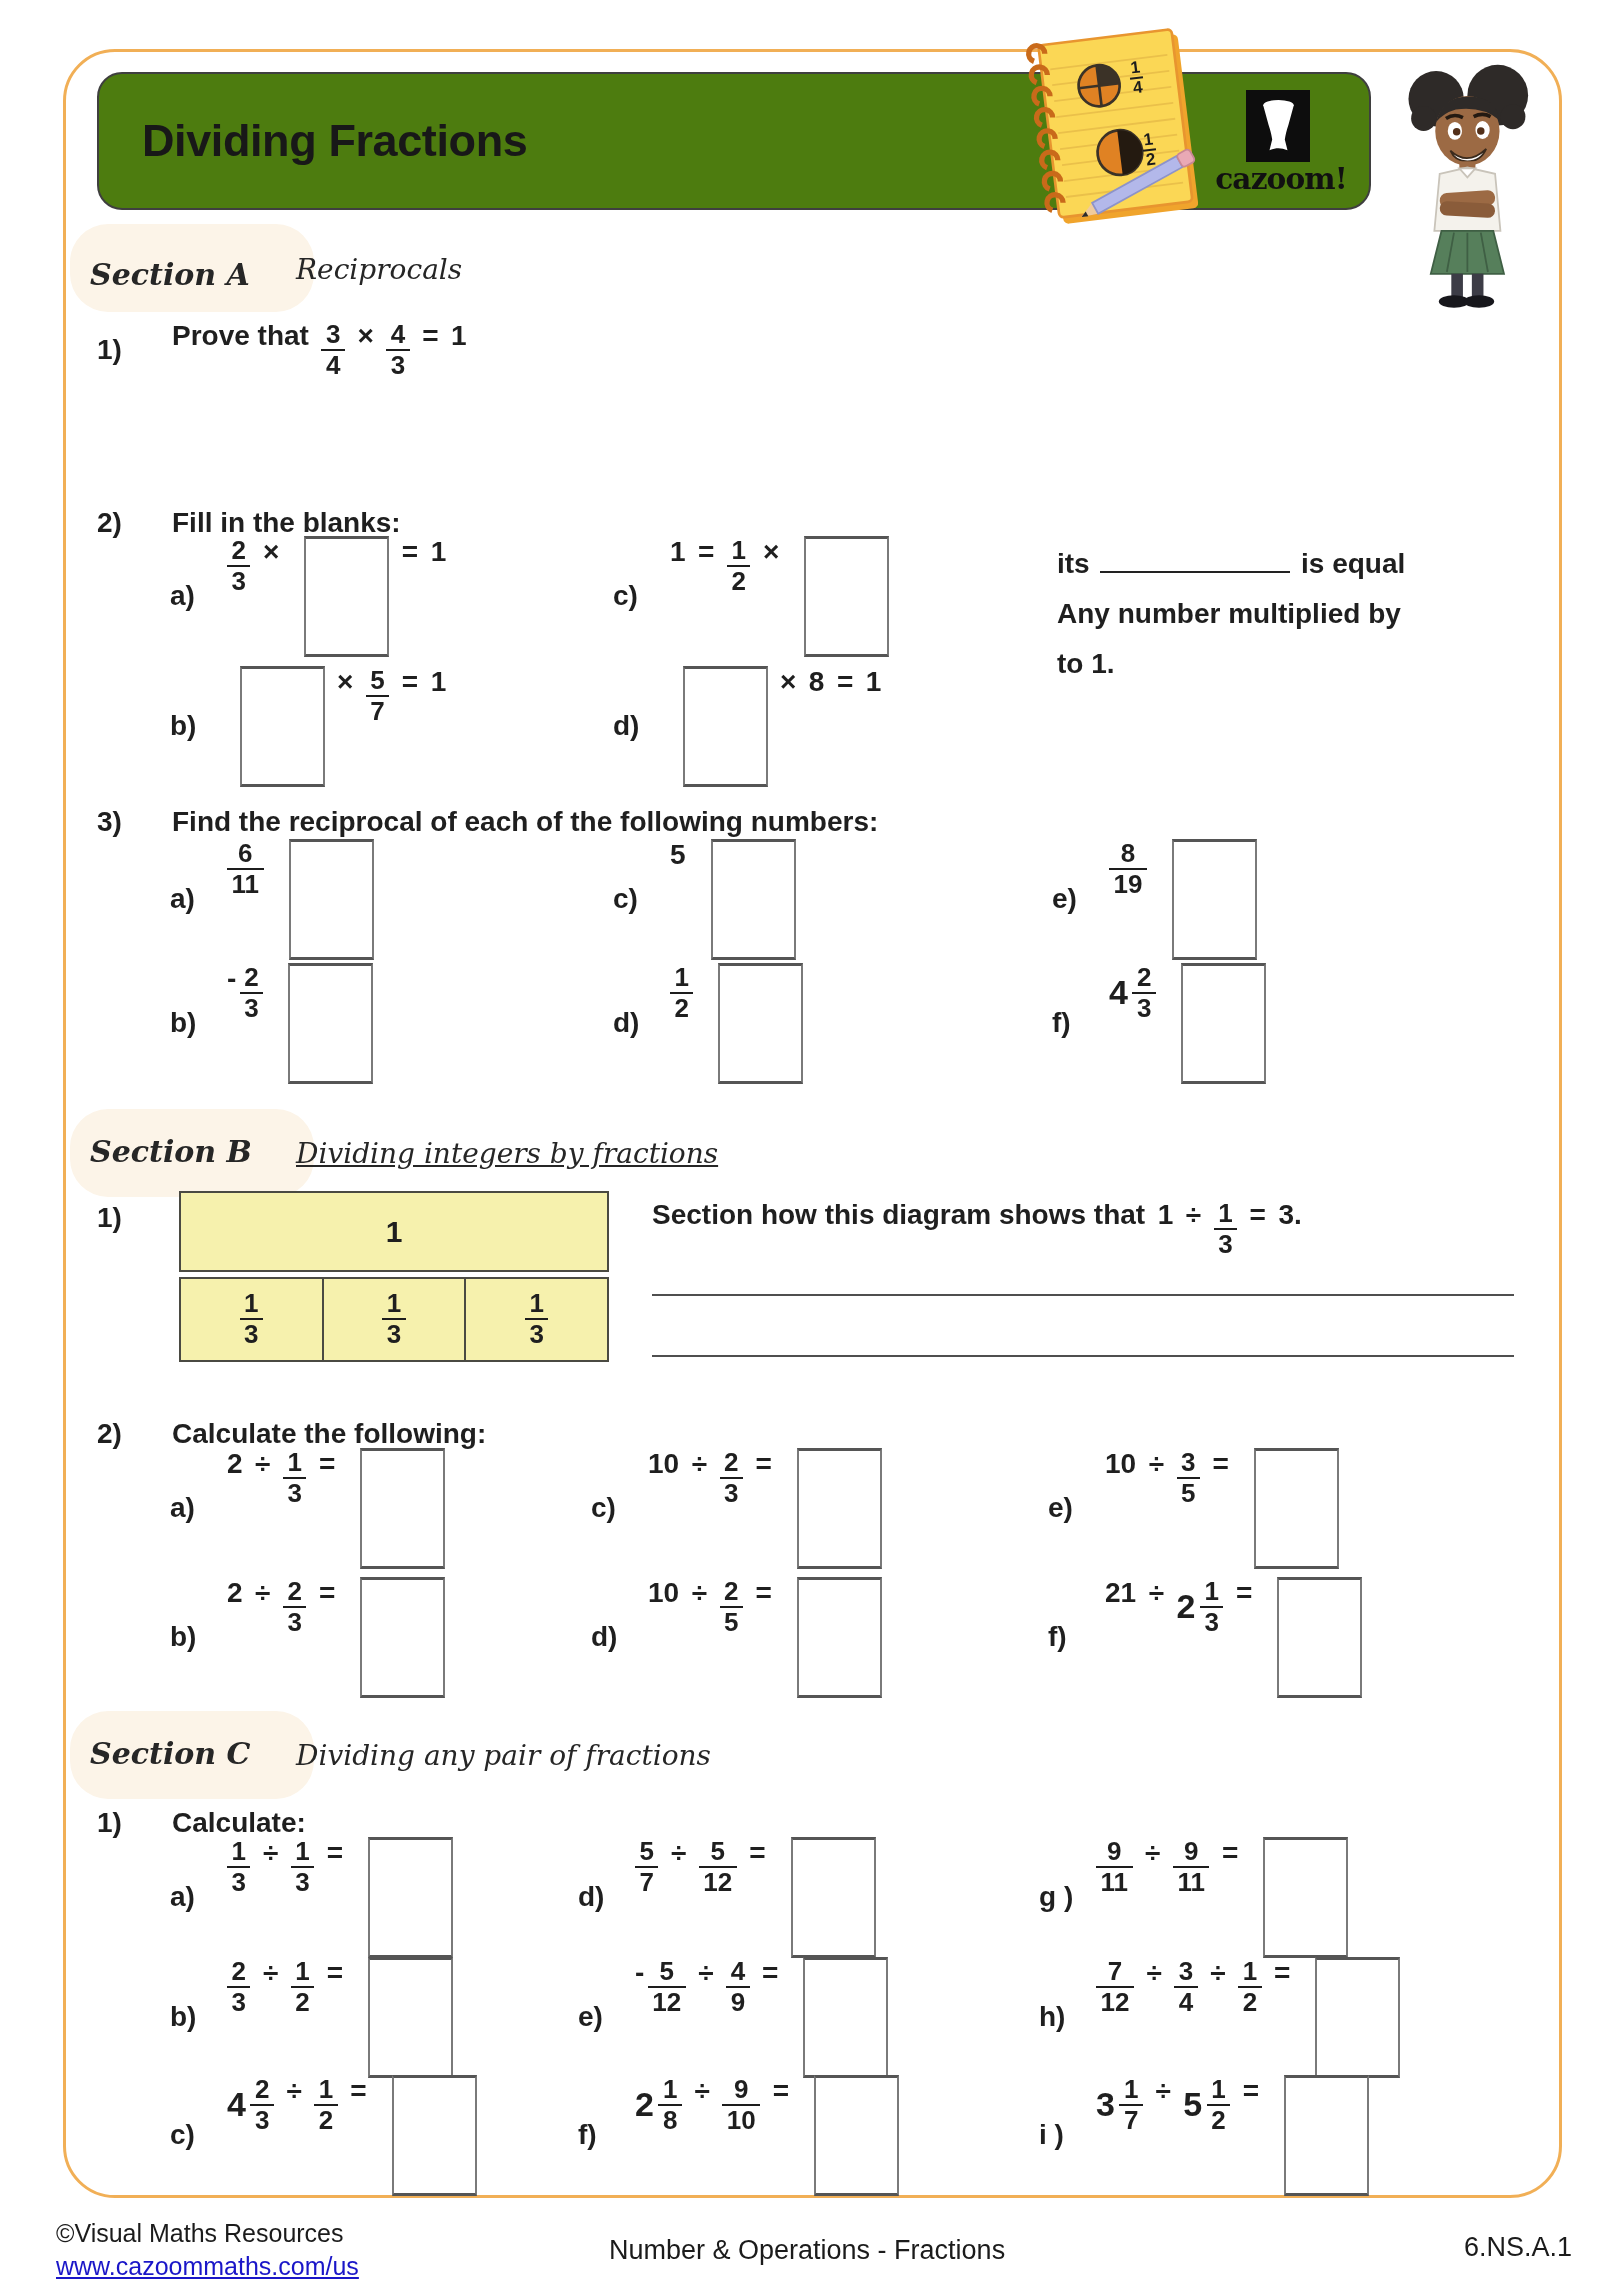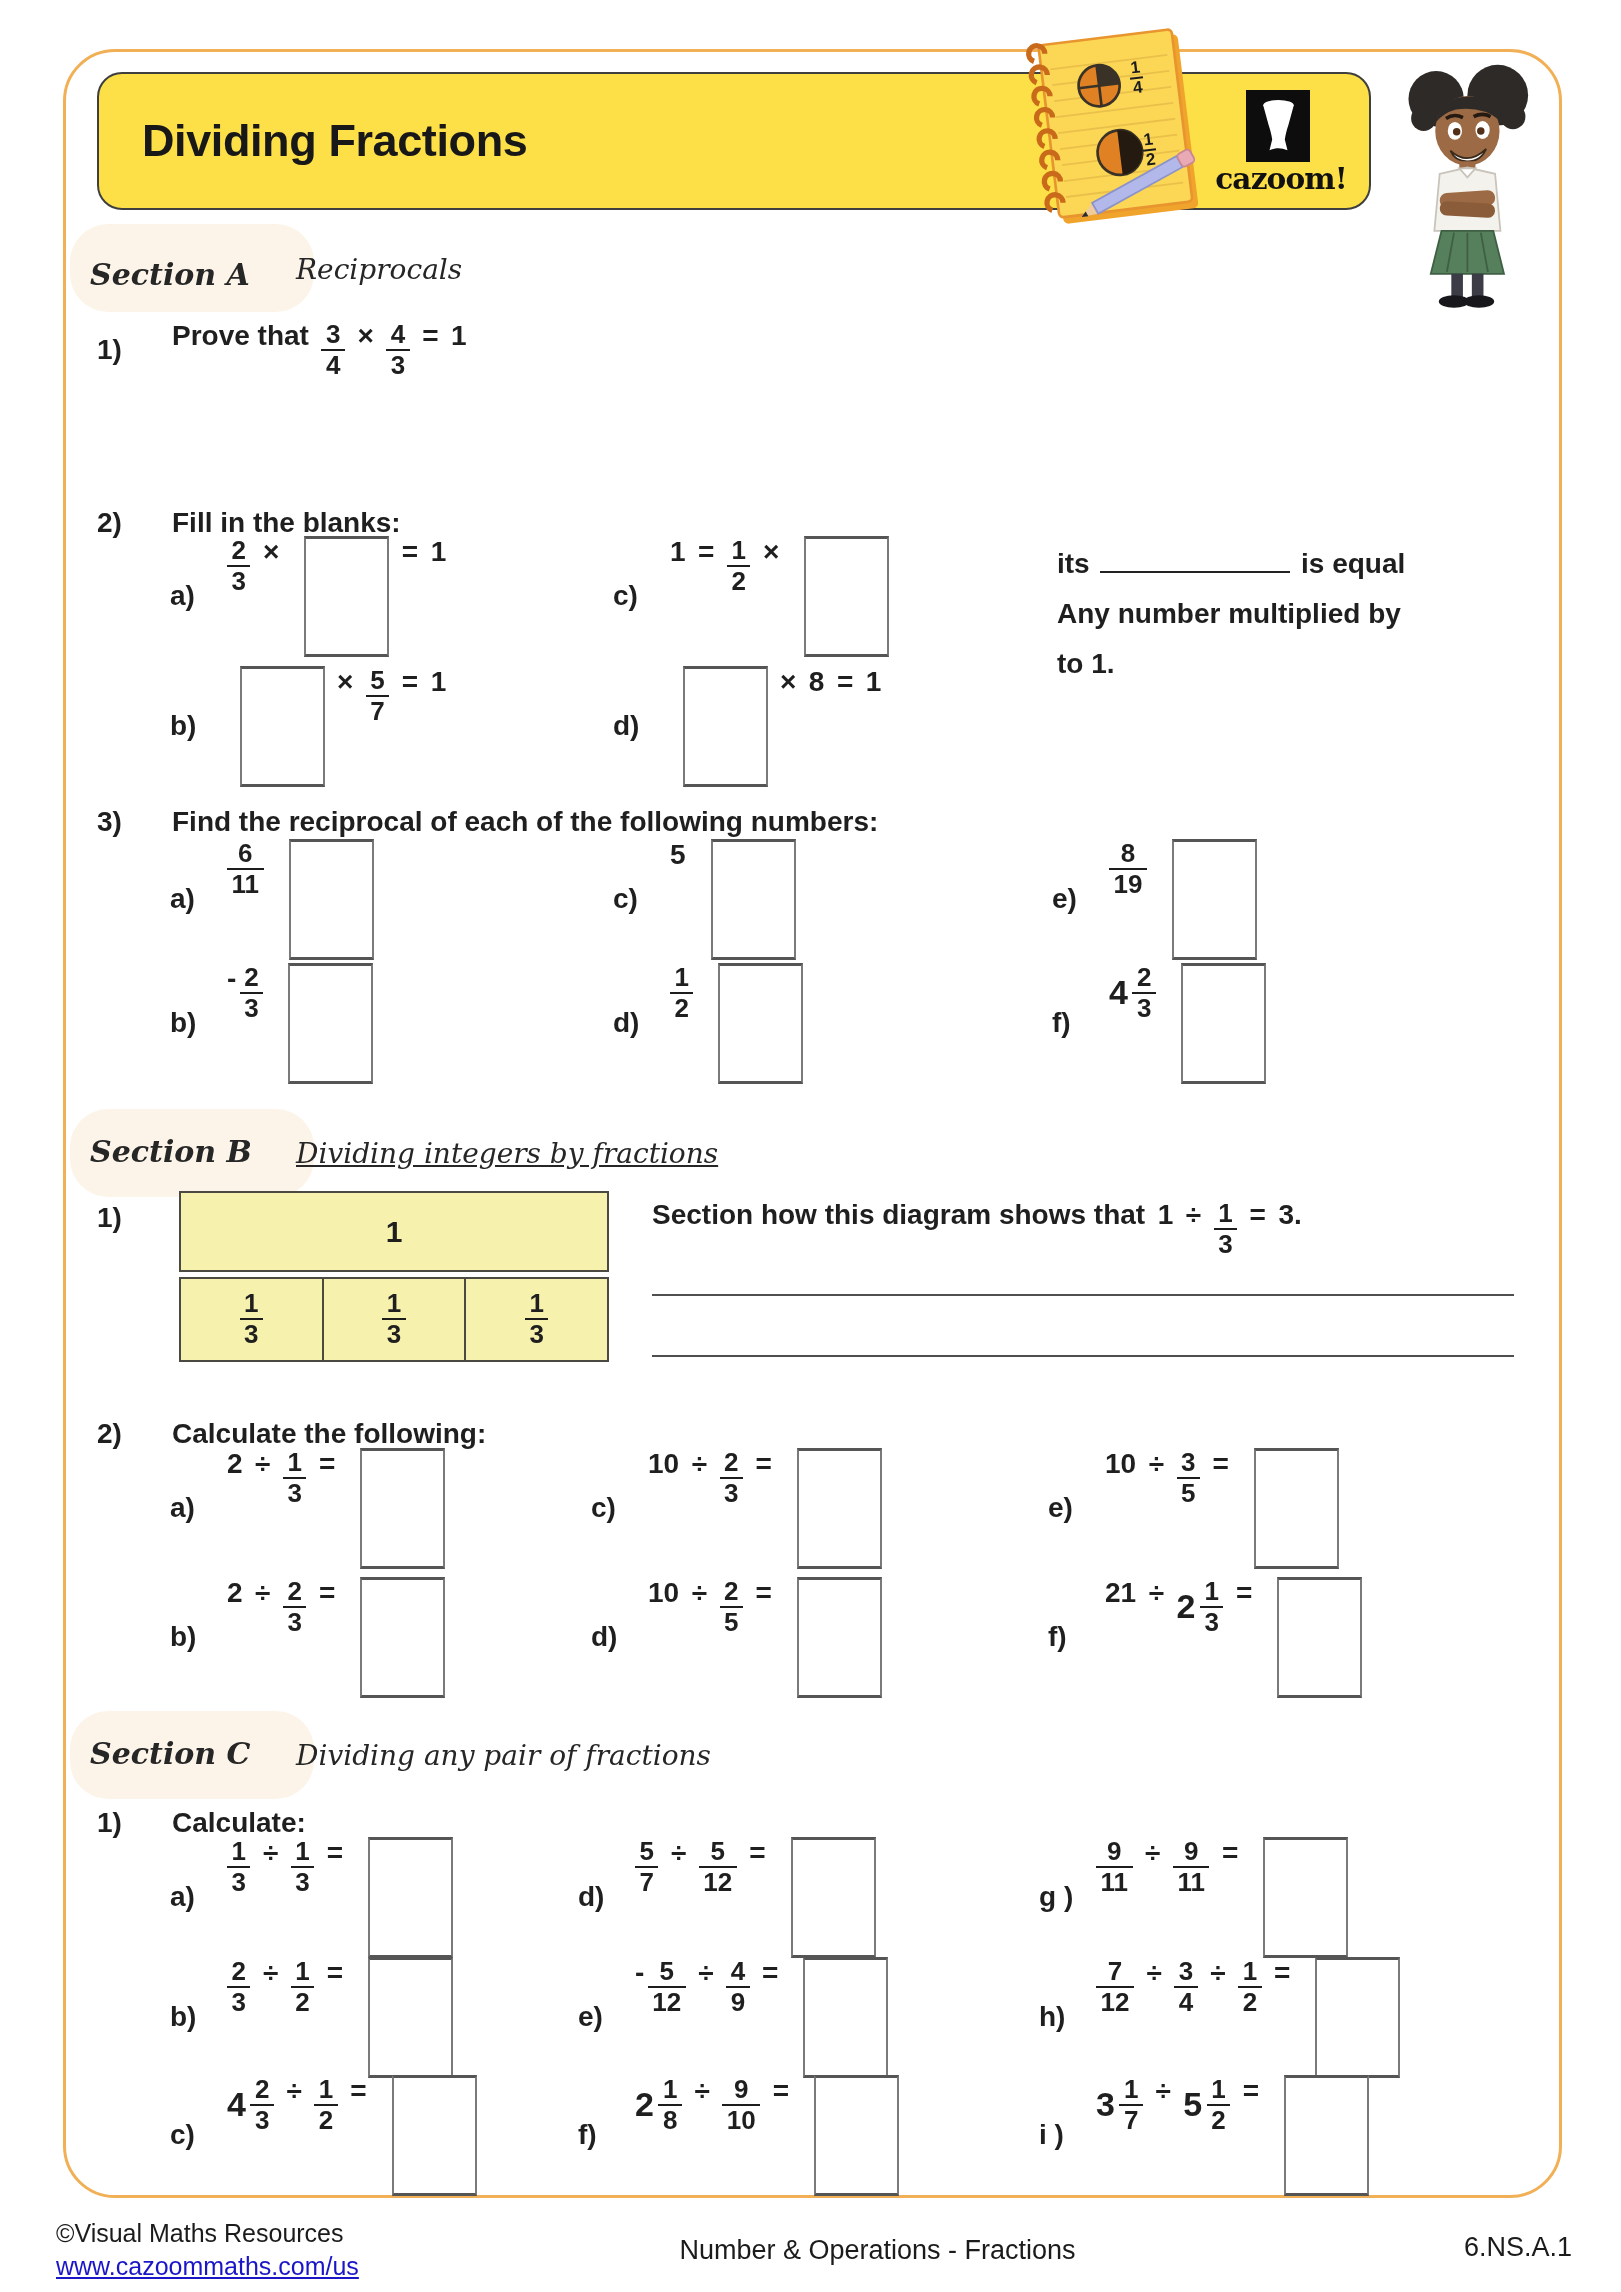--- a/index.html
+++ b/index.html
@@ -1,21 +1,21 @@
 <!DOCTYPE html>
 <html style="font-size:14.3px"><head>
 <meta charset="utf-8">
 <style>
   html,body{margin:0;padding:0;background:#ffffff;}
   .page{position:relative;width:1622px;height:2293px;background:#ffffff;overflow:hidden;
         font-family:"Liberation Sans",sans-serif;color:#1f1f1f;}
   .frame{position:absolute;left:63px;top:49px;width:1493px;height:2143px;
          border:3.6px solid #F1AF56;border-radius:52px;}
   
-  .header-box{position:absolute;left:97px;top:72px;width:1270px;height:134px;background:#fde047;
+  .header-box{position:absolute;left:97px;top:72px;width:1270px;height:134px;background:#4d7c0f;
               border:2.7px solid #3f3f3f;border-radius:25px;display:flex;align-items:center;}
   .title{font-size:45px;font-weight:bold;letter-spacing:-0.4px;padding-left:43px;color:#181818;}
   .logo-box{position:absolute;left:1246px;top:90px;width:64px;height:72px;background:#0d0d0d;
             display:flex;align-items:center;justify-content:center;}
   .logo-word{position:absolute;left:1205px;top:161px;width:152px;text-align:center;
              font-family:"DejaVu Serif",serif;font-weight:bold;font-size:29.6px;letter-spacing:-0.9px;color:#111;}
   .notepad{position:absolute;left:1016px;top:25px;width:224px;height:210px;}
   .mini-frac{position:absolute;display:flex;flex-direction:column;align-items:center;
              font-weight:bold;font-size:17px;line-height:18px;color:#1c1c1c;transform:rotate(-7deg);}
   .mini-frac .d{border-top:2.7px solid #1c1c1c;padding:0 1.8px;}
@@ -612,16 +612,16 @@
         </span>
         <span class="tok">=</span>
         <span class="abox"></span>
       </div>
   </div>
 
   <div class="foot" style="left:56px;top:2219px;">©Visual Maths Resources</div>
   <div class="foot" style="left:56px;top:2252px;">
     <a href="#">www.cazoommaths.com/us</a>
   </div>
-  <div class="foot" style="left:609px;top:2235px;width:537px;text-align:center;font-size:27px;">Number &amp; Operations - Fractions</div>
+  <div class="foot" style="left:609px;top:2235px;width:537px;font-size:27px;">Number &amp; Operations - Fractions</div>
   <div class="foot" style="left:1303px;top:2232px;width:269px;text-align:right;font-size:27px;">6.NS.A.1</div>
 </div>
 
 
 </body></html>

